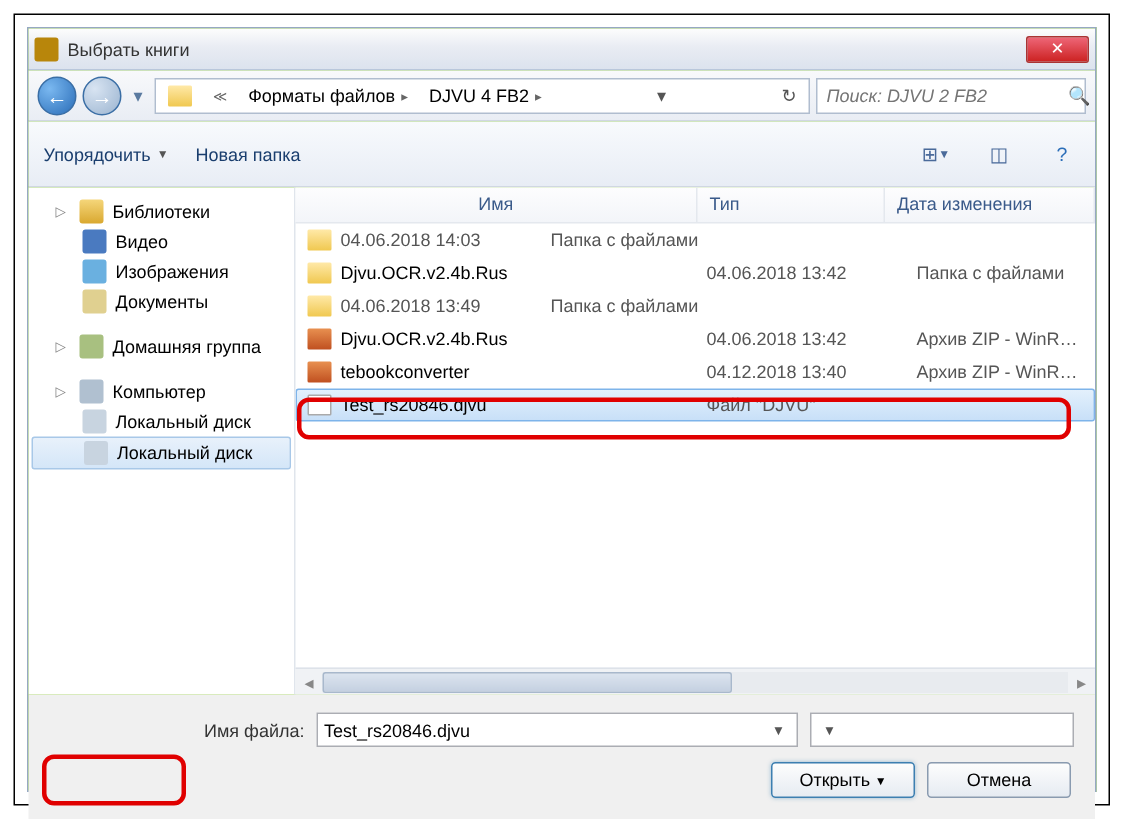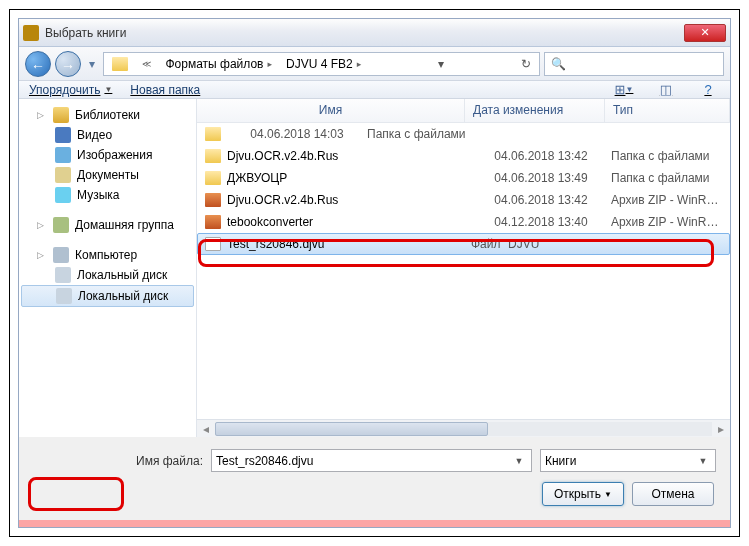--- a/index.html
+++ b/index.html
@@ -1,36 +1,36 @@
 <!DOCTYPE html>
 <html><head>
 <meta charset="utf-8">
 <style>
 * { box-sizing: border-box; margin: 0; padding: 0; font-family: "Segoe UI", Tahoma, sans-serif; font-size: 12px; }
 body { background: #fff; width: 749px; height: 546px; position: relative; }
 .outer { position: absolute; left: 9px; top: 9px; width: 731px; height: 528px; border: 1px solid #000; padding: 8px; background: #fff; }
-.dialog { position: absolute; left: 18px; top: 18px; width: 713px; height: 510px; border: 1px solid #96a8c3; background: #fca5a5; }
+.dialog { position: absolute; left: 18px; top: 18px; width: 713px; height: 510px; border: 1px solid #96a8c3; background: #84cc16; }
 .titlebar { height: 28px; background: linear-gradient(#fdfdfd,#e9ecf3 45%,#dce3ee); display: flex; align-items: center; padding: 0 4px; border-bottom: 1px solid #b9c7db; }
 .titlebar .ticon { width: 16px; height: 16px; background: #b8860b; margin-right: 6px; border-radius: 2px; }
 .titlebar .title { color: #333; flex: 1; }
 .winbtns { display: flex; gap: 2px; }
 .closebtn { width: 42px; height: 18px; background: linear-gradient(#e67,#c22); border: 1px solid #a33; border-radius: 2px; color: #fff; display: flex; align-items: center; justify-content: center; font-size: 11px; }
 .navbar { height: 34px; background: linear-gradient(#f8f9fb,#e9edf4); display: flex; align-items: center; padding: 3px 6px; gap: 4px; border-bottom: 1px solid #d0d7e2; }
 .navbtn { width: 26px; height: 26px; border-radius: 50%; background: radial-gradient(circle at 30% 30%,#7ab8f0,#2a6db8); border: 1px solid #3a6ea5; display: flex; align-items: center; justify-content: center; color: #fff; font-size: 14px; }
 .navbtn.fwd { background: radial-gradient(circle at 30% 30%,#d8e4f2,#9bb4d0); }
 .navdd { width: 14px; height: 20px; display: flex; align-items: center; justify-content: center; color: #5a7aa0; }
 .addr { flex: 1; height: 24px; background: #fff; border: 1px solid #b0bdcf; display: flex; align-items: center; padding: 0 2px; gap: 2px; }
 .addr .seg { padding: 2px 6px; display: flex; align-items: center; gap: 4px; cursor: default; }
 .addr .chev { color: #666; font-size: 9px; }
 .addr .ficon { width: 16px; height: 14px; background: linear-gradient(#ffe9a8,#f0c850); border-radius: 1px; }
 .addr .ref { margin-left: auto; padding: 2px 6px; color: #555; }
 .search { width: 180px; height: 24px; background: #fff; border: 1px solid #b0bdcf; display: flex; align-items: center; padding: 0 6px; gap: 4px; }
 .search input { border: none; outline: none; flex: 1; color: #888; font-style: italic; }
 .search .sicon { color: #5a7aa0; }
-.toolbar { height: 18px; background: linear-gradient(#f8fafd,#e8edf5); border-bottom: 1px solid #d0d7e2; display: flex; align-items: center; padding: 0 10px; gap: 18px; text-decoration: underline; }
+.toolbar { height: 44px; background: linear-gradient(#f8fafd,#e8edf5); border-bottom: 1px solid #d0d7e2; display: flex; align-items: center; padding: 0 10px; gap: 18px; }
 .toolbar .tbtn { color: #1a3e6e; display: flex; align-items: center; gap: 4px; cursor: default; }
 .toolbar .tbtn .dd { font-size: 8px; color: #555; }
 .toolbar .spacer { flex: 1; }
 .toolbar .ibtn { width: 24px; height: 22px; border: 1px solid transparent; display: flex; align-items: center; justify-content: center; color: #4a6a9a; font-size: 13px; }
 .body { display: flex; height: 338px; background: #fff; }
 .sidebar { width: 178px; border-right: 1px solid #e0e5ec; overflow: hidden; padding: 6px 0; }
 .sidebar .grp { margin-bottom: 10px; }
 .sidebar .item { display: flex; align-items: center; padding: 2px 6px 2px 18px; gap: 6px; cursor: default; }
 .sidebar .item.sub { padding-left: 36px; }
 .sidebar .item .arr { width: 10px; color: #888; font-size: 9px; }
@@ -50,38 +50,38 @@
 .cols .c1 { width: 268px; text-align: center; }
 .cols .c2 { width: 140px; }
 .cols .c3 { flex: 1; }
 .rows { flex: 1; overflow: hidden; position: relative; }
 .row { display: flex; align-items: center; height: 22px; padding: 0 8px; cursor: default; }
 .row .fic { width: 16px; height: 14px; margin-right: 6px; border-radius: 1px; }
 .fic-folder { background: linear-gradient(#ffe9a8,#f0c850); }
 .fic-zip { background: linear-gradient(#e89050,#c05020); }
 .fic-djvu { background: #fff; border: 1px solid #aaa; }
 .row .fn { width: 244px; }
-.row .fd { width: 140px; color: #555; text-align: center; }
+.row .fd { width: 140px; color: #555; }
 .row .ft { color: #555; }
 .row.sel { background: linear-gradient(#e3f0fc,#c8e0f8); border: 1px solid #7eb4ea; border-radius: 2px; padding-left: 7px; }
 .hilite { position: absolute; border: 3px solid #e00000; border-radius: 8px; pointer-events: none; }
 .hilite.h1 { left: 1px; top: 116px; width: 516px; height: 28px; }
 .scrollh { height: 18px; background: #f0f2f5; border-top: 1px solid #dde2e9; display: flex; align-items: center; }
 .scrollh .arr { width: 18px; text-align: center; color: #888; }
 .scrollh .track { flex: 1; height: 14px; background: #e8ebef; position: relative; }
 .scrollh .thumb { position: absolute; left: 0; width: 55%; height: 100%; background: linear-gradient(#dce4ef,#c4d0e0); border: 1px solid #a8b8cc; border-radius: 2px; }
 .footer { padding: 12px 14px 14px; background: #f0f0f0; }
 .frow { display: flex; align-items: center; margin-bottom: 10px; gap: 8px; }
 .frow .lbl { width: 170px; text-align: right; color: #333; }
 .combo { flex: 1; height: 23px; background: #fff; border: 1px solid #abadb3; display: flex; align-items: center; padding: 0 4px; }
 .combo .val { flex: 1; }
 .combo .dd { width: 16px; text-align: center; color: #555; font-size: 9px; }
 .combo.type { width: 176px; flex: none; }
 .btns { display: flex; justify-content: flex-end; gap: 8px; padding-right: 2px; }
-.btn { width: 82px; height: 24px; border: 1px solid #8a9bb0; background: linear-gradient(#fdfdfd,#e6ebf2); border-radius: 3px; display: flex; align-items: center; justify-content: center; cursor: default; }
+.btn { width: 96px; height: 24px; border: 1px solid #8a9bb0; background: linear-gradient(#fdfdfd,#e6ebf2); border-radius: 3px; display: flex; align-items: center; justify-content: center; cursor: default; }
 .btn.primary { border: 1px solid #3c7fb1; box-shadow: 0 0 3px rgba(60,127,177,0.5); }
 .hilite.h2 { position: absolute; border: 3px solid #e00000; border-radius: 8px; }
 </style>
 </head>
 <body>
 
 <div class="outer"></div>
 <div class="dialog">
 
   <div class="titlebar">
@@ -108,20 +108,21 @@
           <span class="chev">▸</span>
         </div>
       <div class="seg">
           <span>DJVU 4 FB2</span>
           <span class="chev">▸</span>
         </div>
       <div class="ref">▾</div>
       <div class="ref">↻</div>
     </div>
     <div class="search">
+      <input placeholder="Поиск: DJVU 2 FB2" style="">
       <span class="sicon">🔍</span>
     </div>
   </div>
 
   <div class="toolbar">
     <div class="tbtn">
         <span>Упорядочить</span>
         <span class="dd">▼</span>
       </div>
     <div class="tbtn">Новая папка</div>
@@ -144,24 +145,20 @@
             <span>Видео</span>
           </div>
         <div class="item sub">
             <div class="ic ic-img"></div>
             <span>Изображения</span>
           </div>
         <div class="item sub">
             <div class="ic ic-doc"></div>
             <span>Документы</span>
           </div>
-        <div class="item sub">
-            <div class="ic ic-mus"></div>
-            <span>Музыка</span>
-          </div>
       </div>
       <div class="grp">
         <div class="item">
             <span class="arr">▷</span>
             <div class="ic ic-home"></div>
             <span>Домашняя группа</span>
           </div>
       </div>
       <div class="grp">
         <div class="item">
@@ -176,38 +173,37 @@
         <div class="item sub sel">
             <div class="ic ic-disk"></div>
             <span>Локальный диск</span>
           </div>
       </div>
     </div>
 
     <div class="filepane">
       <div class="cols">
         <div class="col c1">Имя</div>
+        <div class="col c3">Тип</div>
         <div class="col c2">Дата изменения</div>
-        <div class="col c3">Тип</div>
       </div>
       <div class="rows">
         <div class="row">
             <div class="fic fic-folder"></div>
             <div class="fd">04.06.2018 14:03</div>
             <div class="ft">Папка с файлами</div>
           </div>
         <div class="row">
             <div class="fic fic-folder"></div>
             <div class="fn">Djvu.OCR.v2.4b.Rus</div>
             <div class="fd">04.06.2018 13:42</div>
             <div class="ft">Папка с файлами</div>
           </div>
         <div class="row">
             <div class="fic fic-folder"></div>
-            <div class="fn">ДЖВУОЦР</div>
             <div class="fd">04.06.2018 13:49</div>
             <div class="ft">Папка с файлами</div>
           </div>
         <div class="row">
             <div class="fic fic-zip"></div>
             <div class="fn">Djvu.OCR.v2.4b.Rus</div>
             <div class="fd">04.06.2018 13:42</div>
             <div class="ft">Архив ZIP - WinR…</div>
           </div>
         <div class="row">
@@ -234,21 +230,20 @@
   </div>
 
   <div class="footer">
     <div class="frow">
       <div class="lbl">Имя файла:</div>
       <div class="combo">
         <span class="val">Test_rs20846.djvu</span>
         <span class="dd">▼</span>
       </div>
       <div class="combo type">
-        <span class="val">Книги</span>
         <span class="dd">▼</span>
       </div>
     </div>
     <div class="btns" style="position:relative">
       <div class="btn primary">
           <span>Открыть</span> 
           <span style="font-size:8px;margin-left:3px">▼</span>
         </div>
       <div class="btn">Отмена</div>
       <div class="hilite h2" style="left:-5px;top:-5px;width:96px;height:34px"></div>

